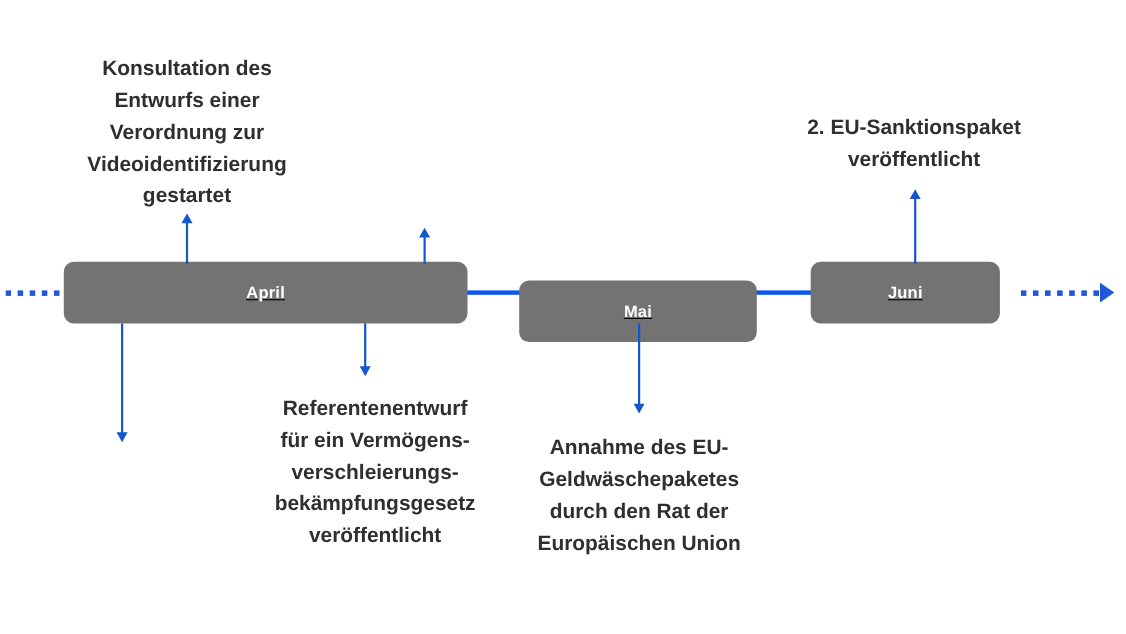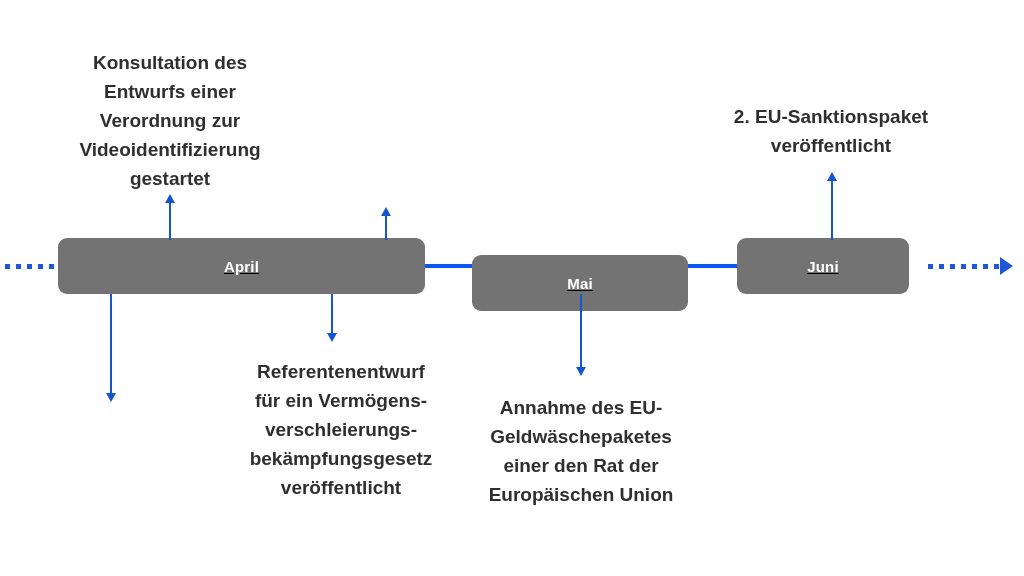--- a/index.html
+++ b/index.html
@@ -171,16 +171,16 @@
 
 
   <div class="event-caption" style="left:244px; top:358px; width:194px;">Referentenentwurf
 für ein Vermögens-
 verschleierungs-
 bekämpfungsgesetz
 veröffentlicht</div>
 
   <div class="event-caption" style="left:484px; top:394px; width:194px;">Annahme des EU-
 Geldwäschepaketes
-einer den Rat der
+durch den Rat der
 Europäischen Union</div>
 
 </div>
 
 </body></html>

